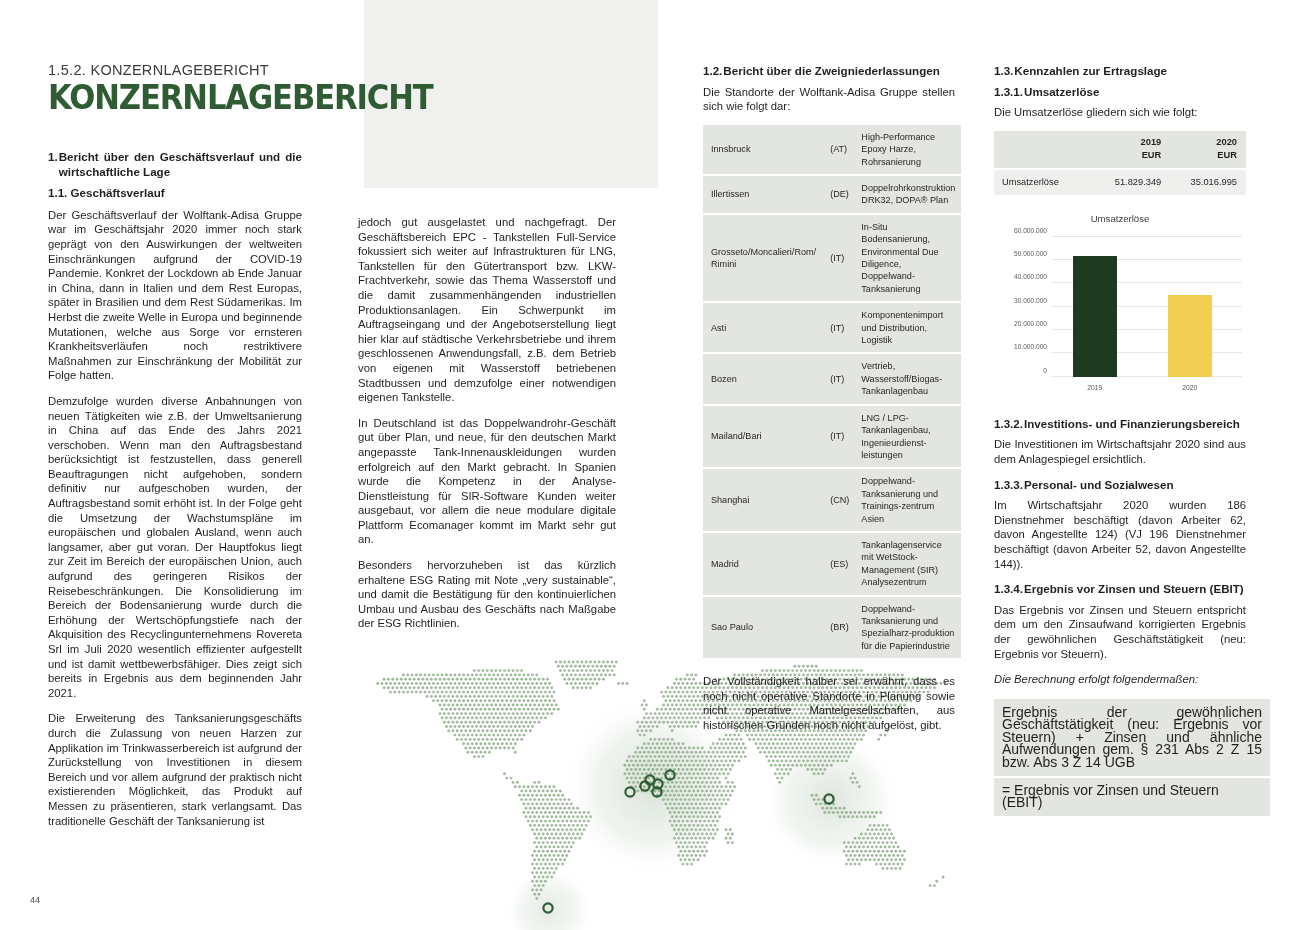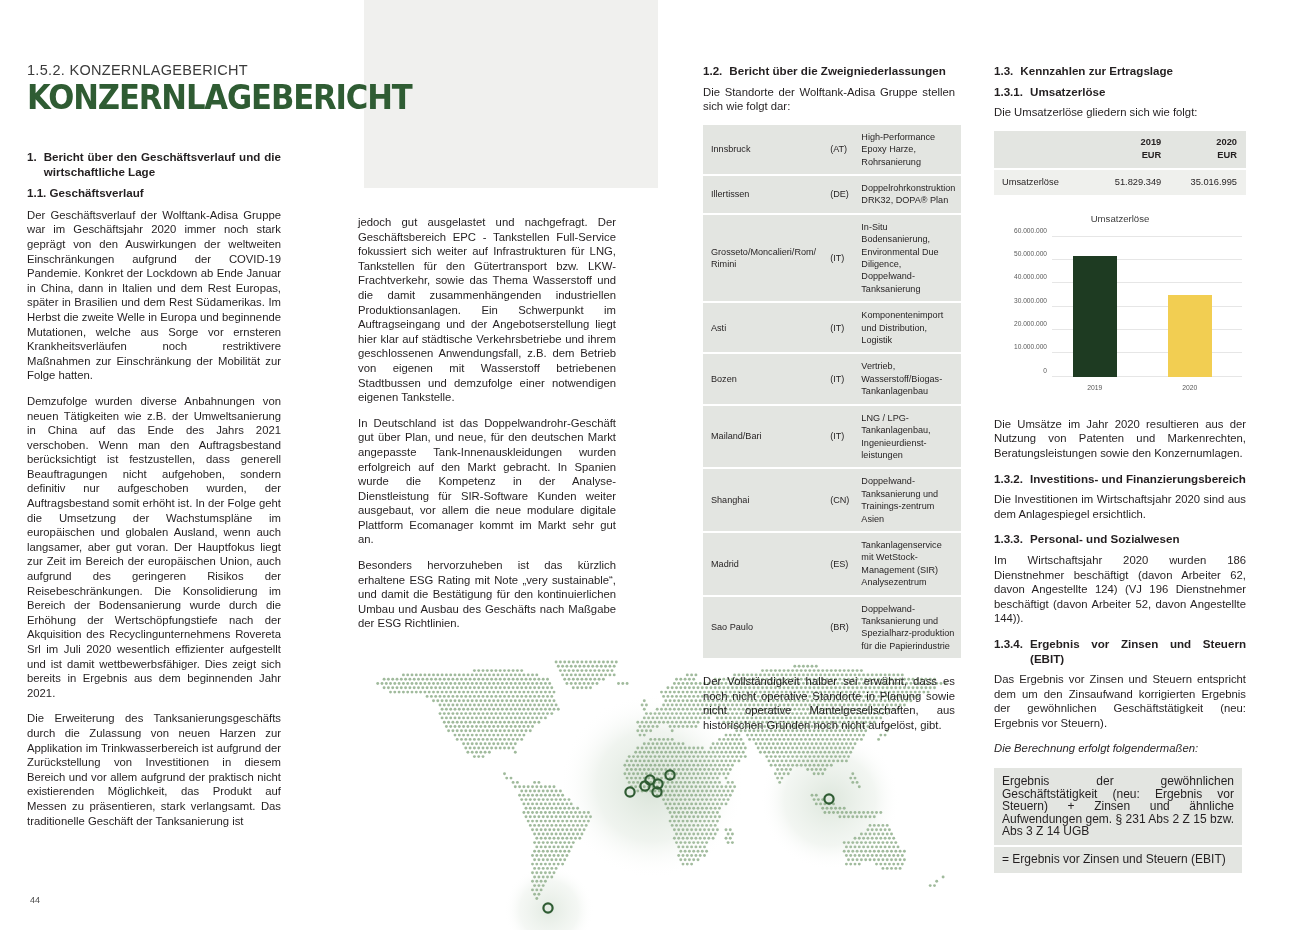--- a/index.html
+++ b/index.html
@@ -20,21 +20,21 @@
     line-height:14.6px;
     text-align:justify;
     margin:0 0 11px 0;
     hyphens:auto;
     -webkit-hyphens:auto;
   }
   .p.last{margin-bottom:0;}
 
   
   .col{position:absolute;}
-  #col1{left:27px;top:62px;width:254px;}
+  #col1{left:48px;top:62px;width:254px;}
   #col2{left:358px;top:215px;width:258px;}
   #col3{left:703px;top:64px;width:252px;}
   #col4{left:994px;top:64px;width:252px;}
 
   
   .kicker{
     font-size:14.5px;
     letter-spacing:.3px;
     color:#3b3b3b;
     margin:0 0 2px 0;
@@ -50,21 +50,21 @@
     margin:0 0 34px 0;
     transform:scaleX(.93);
     transform-origin:left center;
   }
   .h-num{
     font-size:11.6px;
     font-weight:bold;
     line-height:14.6px;
     margin:0 0 7px 0;
     display:flex;
-    gap:7px;
+    gap:1px;
     align-items:flex-start;
   }
   .h-num .n{flex:0 0 auto;}
   .h-num .t{flex:1 1 auto;text-align:justify;}
   .h-num.tight{margin-bottom:6px;}
   .h-simple{
     font-size:11.6px;font-weight:bold;line-height:14.6px;margin:0 0 7px 0;
   }
 
   
@@ -122,21 +122,21 @@
   }
   .bar{position:absolute;bottom:0;}
   .xtick{
     position:absolute;top:calc(100% + 7px);
     font-size:6.8px;color:#595959;text-align:center;
     transform:translateX(-50%);white-space:nowrap;
   }
 
   
   .formula{
-    width:248px;margin-top:9px;font-size:12px;line-height:12.6px;
+    width:276px;margin-top:9px;font-size:14px;line-height:12.6px;
   }
   .formula .top{
     background:#e3e5e1;padding:7px 8px 7px 8px;text-align:justify;
   }
   .formula .bot{
     background:#e3e5e1;padding:6px 8px 7px 8px;border-top:2px solid #ffffff;
   }
 
   
   .pageno{
@@ -2831,21 +2831,20 @@
           <div class="ytick" style="bottom: 83.3333%;">50.000.000</div>
           <div class="gridline" style="bottom: 100%;"></div>
           <div class="ytick" style="bottom: 100%;">60.000.000</div>
           <div class="bar" style="left: 11%; width: 23%; height: 86.3822%; background: rgb(30, 59, 34);"></div>
           <div class="xtick" style="left: 22.5%;">2019</div>
           <div class="bar" style="left: 61%; width: 23%; height: 58.3617%; background: rgb(242, 206, 82);"></div>
           <div class="xtick" style="left: 72.5%;">2020</div>
         </div>
     </div>
 
-    <p class="p">Die Umsätze im Jahr 2020 resultieren aus der Nutzung von Patenten und Markenrechten, Beratungsleistungen sowie den Konzernumlagen.</p>
 
     <div class="h-num tight">
       <span class="n">1.3.2.</span>
       <span class="t">Investitions- und Finanzierungsbereich</span>
     </div>
     <p class="p">Die Investitionen im Wirtschaftsjahr 2020 sind aus dem Anlagespiegel ersichtlich.</p>
 
     <div class="h-num tight">
       <span class="n">1.3.3.</span>
       <span class="t">Personal- und Sozialwesen</span>

